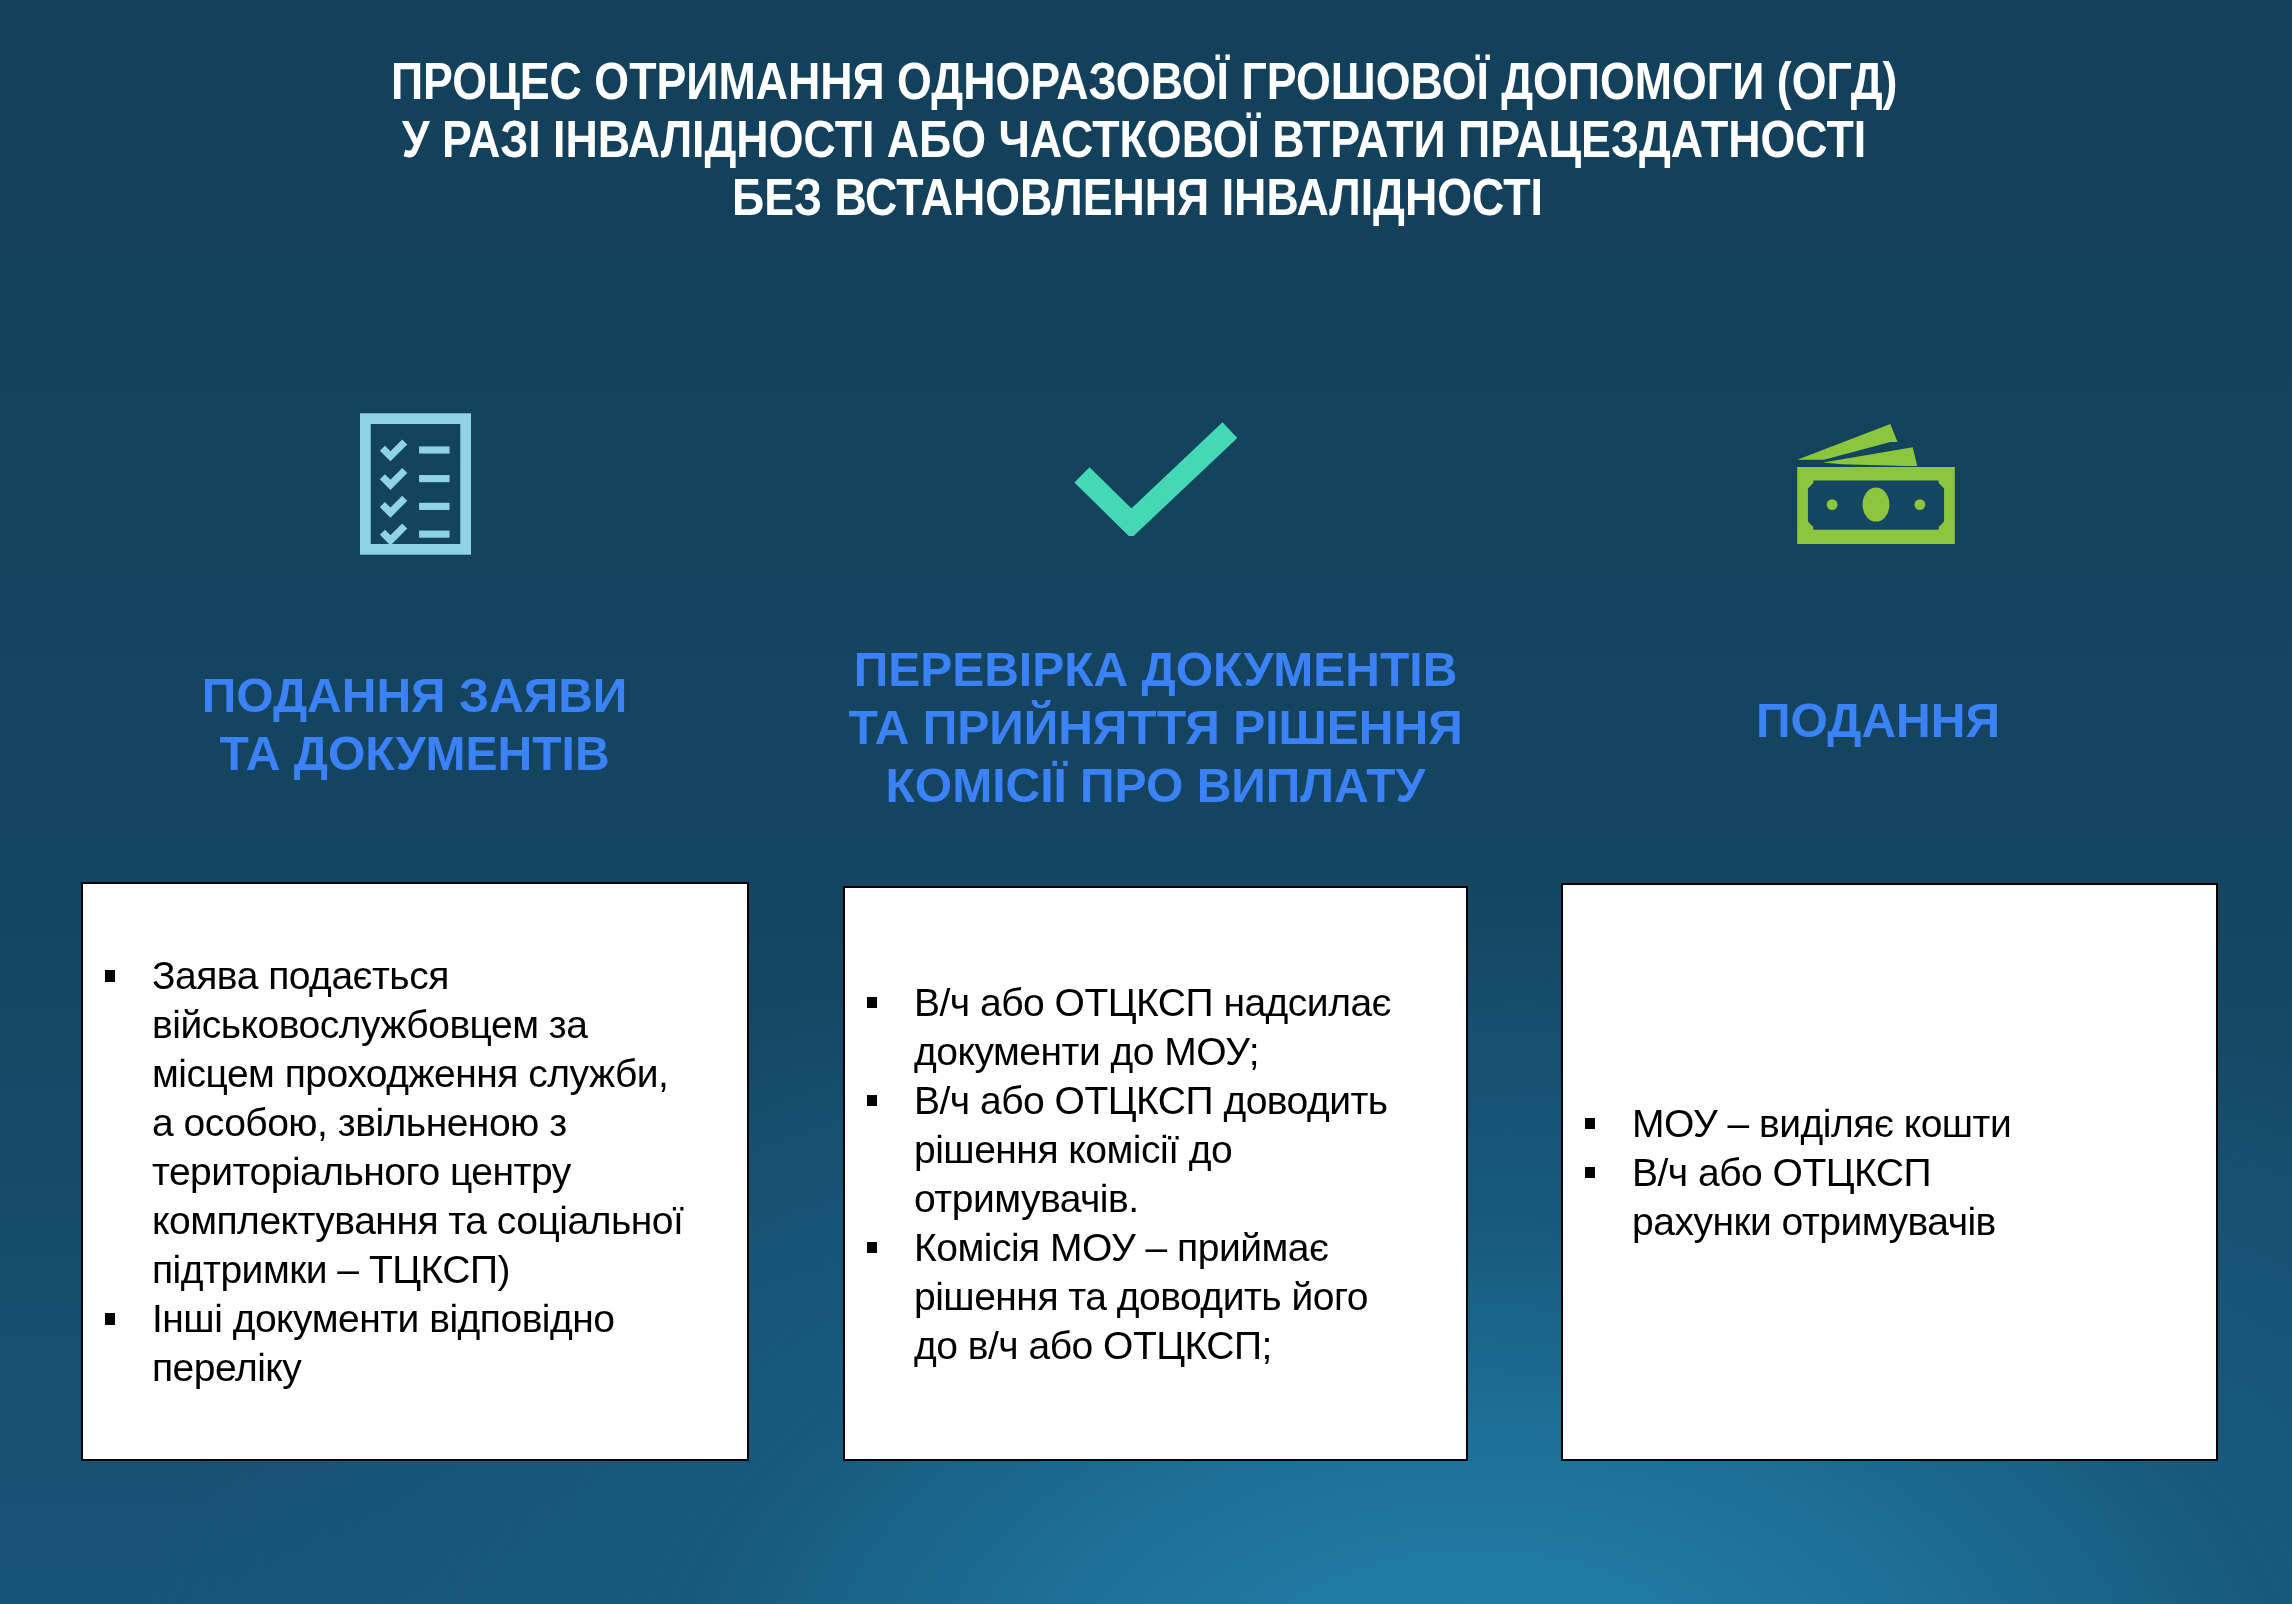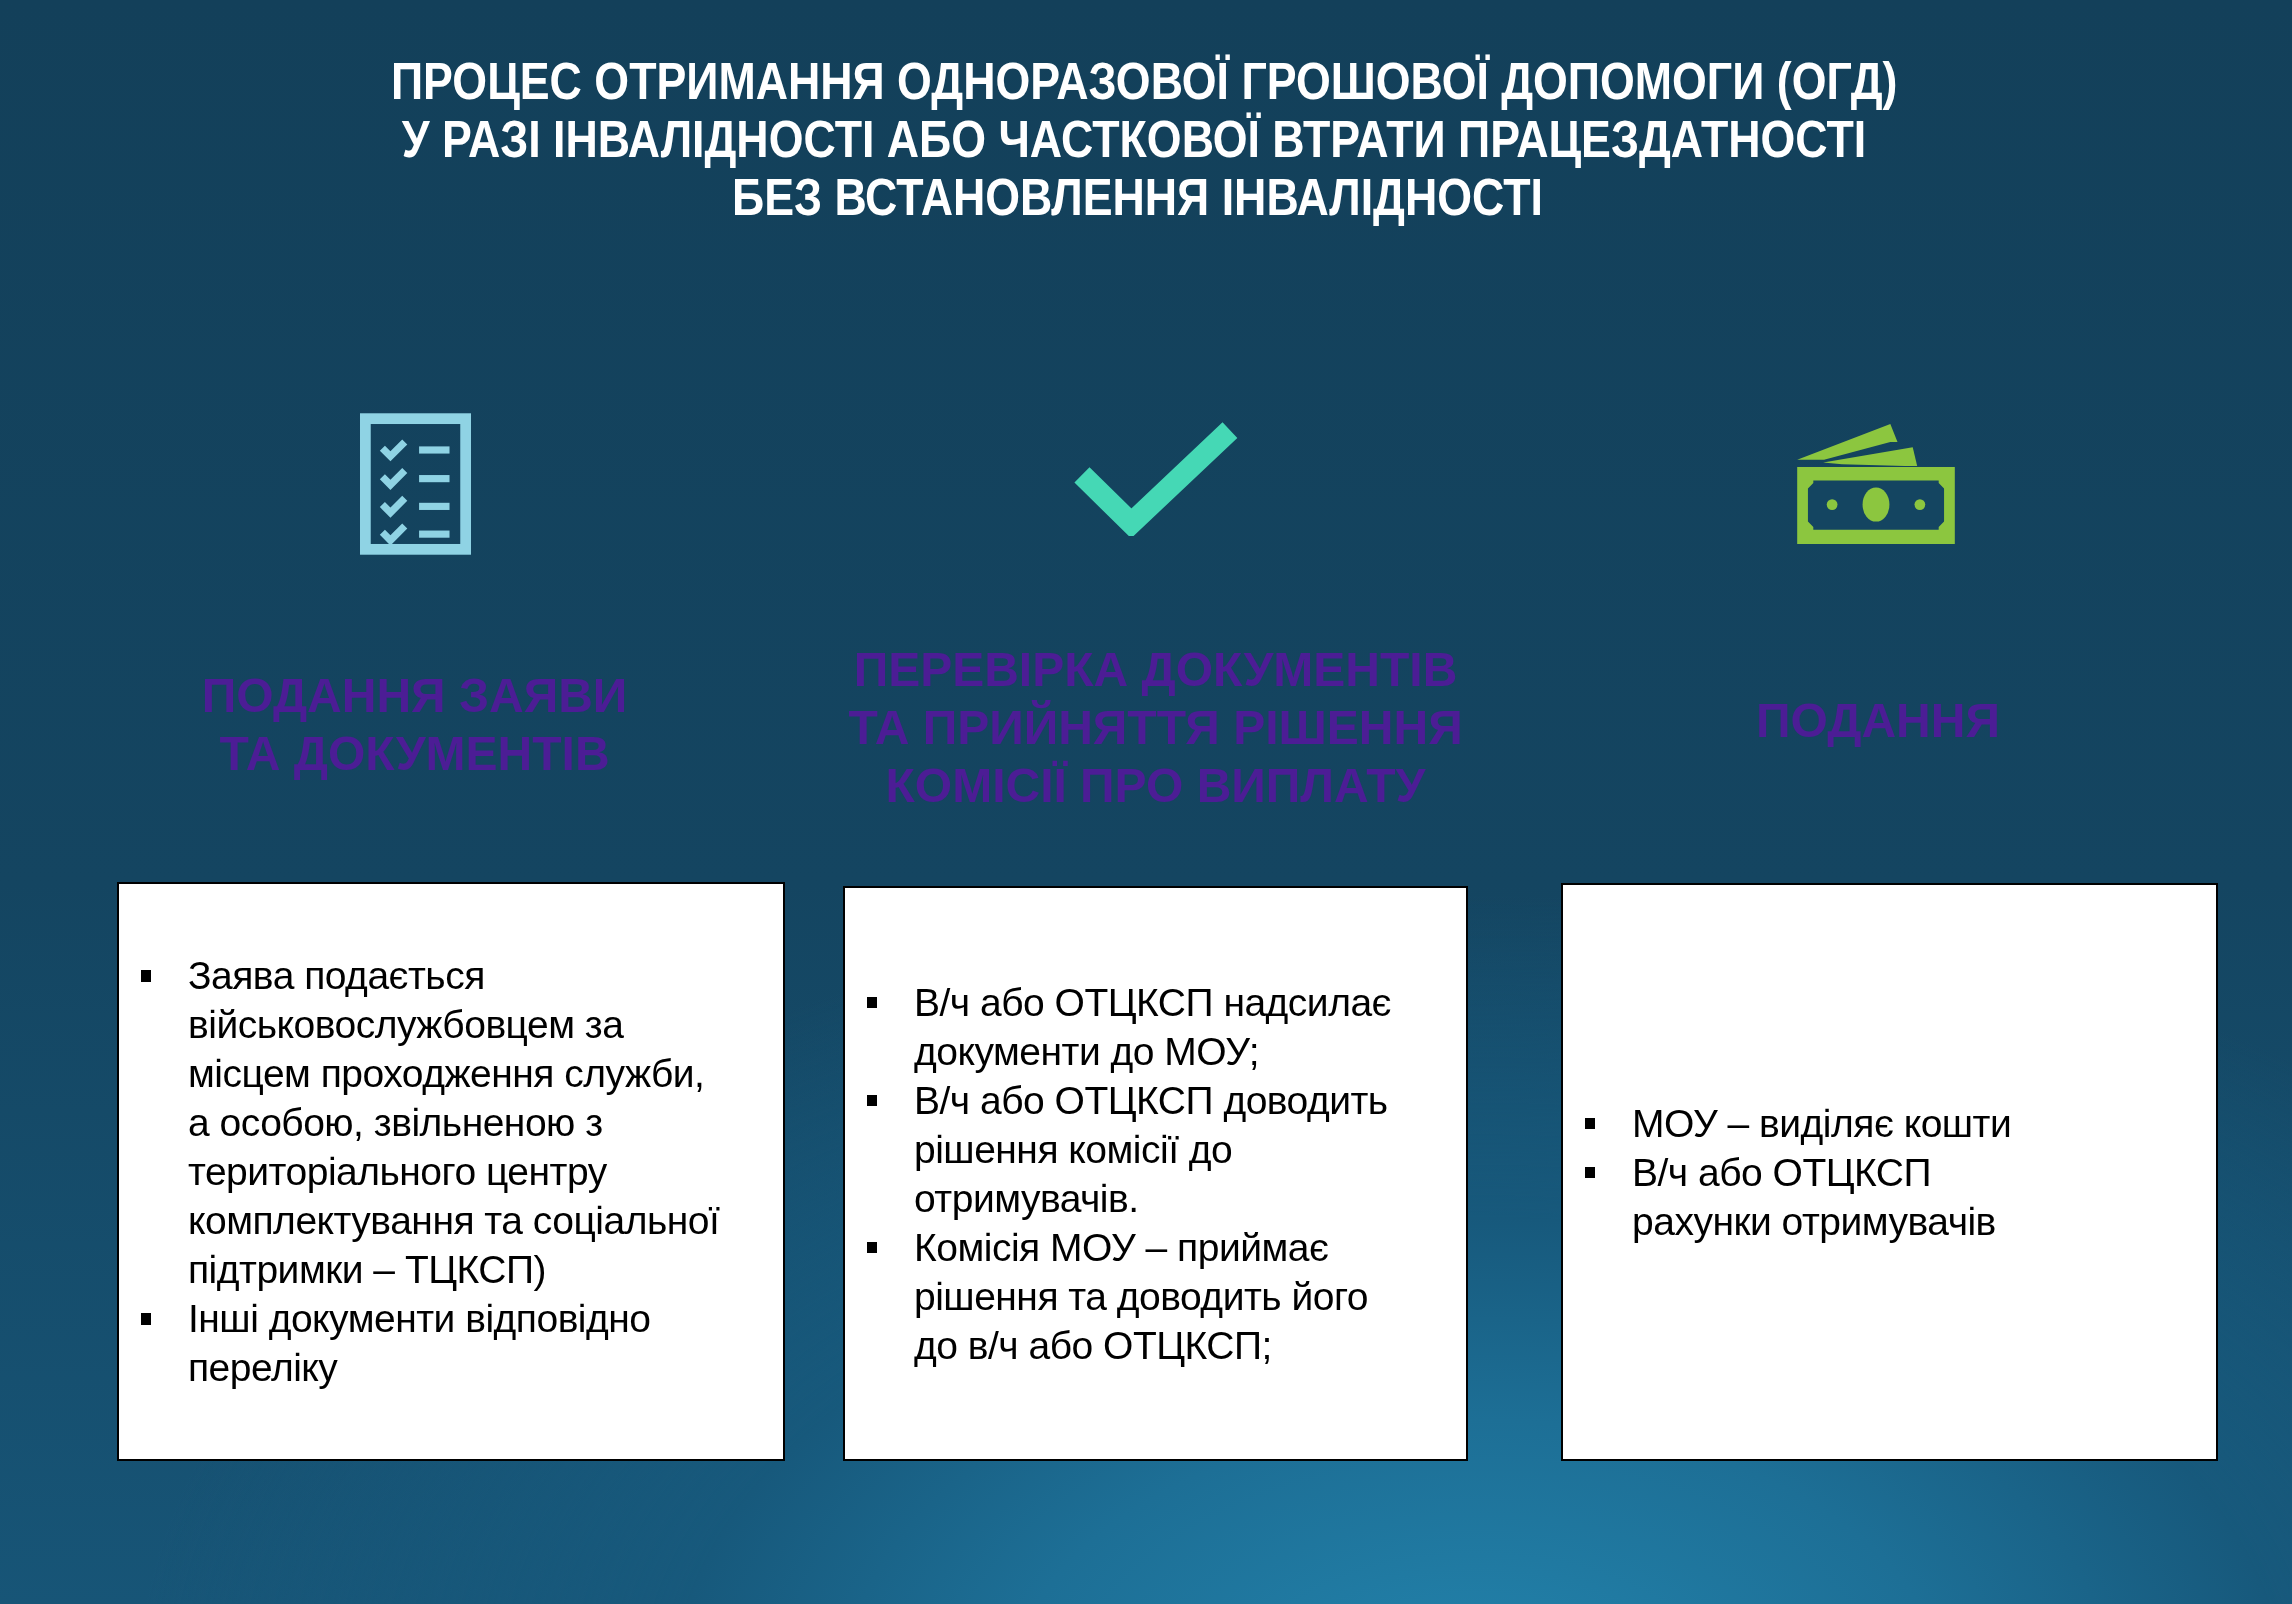--- a/index.html
+++ b/index.html
@@ -20,21 +20,21 @@
     white-space: nowrap;
   }
   .title .l1 { margin-left: -5.4px; }
   .title .l2 { margin-left: -25px; }
   .title .l3 { margin-left: -18px; }
 
   .icon { position: absolute; }
   .icon svg { display: block; width: 100%; height: 100%; }
 
   .heading {
-    position: absolute; color: #4c1d95; font-weight: bold;
+    position: absolute; color: #3b82f6; font-weight: bold;
     font-size: 48px; line-height: 58px; text-align: center; white-space: nowrap;
   }
   .heading .hl { display: block; }
 
   .box {
     position: absolute; background: #ffffff; border: 2.7px solid #000000;
     box-sizing: border-box; display: flex; flex-direction: column; justify-content: center;
   }
   .box ul { list-style: none; margin: 0; padding: 0; }
   .box li {
@@ -106,21 +106,21 @@
 <div class="heading" style="left:842px; top:641px; width:627px;">
   <span class="hl">ПЕРЕВІРКА ДОКУМЕНТІВ</span>
   <span class="hl">ТА ПРИЙНЯТТЯ РІШЕННЯ</span>
   <span class="hl">КОМІСІЇ ПРО ВИПЛАТУ</span>
 </div>
 
 <div class="heading" style="left:1654px; top:692px; width:448px;">
   <span class="hl">ПОДАННЯ</span>
 </div>
 
-<div class="box" style="left:81px; top:882px; width:668px; height:579px;margin-left:36px;">
+<div class="box" style="left:81px; top:882px; width:668px; height:579px;">
   <ul>
     <li>
       <span class="bullet"></span>
       <span class="txt">Заява подається</span>
       <span class="txt">військовослужбовцем за</span>
       <span class="txt">місцем проходження служби,</span>
       <span class="txt">а особою, звільненою з</span>
       <span class="txt">територіального центру</span>
       <span class="txt">комплектування та соціальної</span>
       <span class="txt">підтримки – ТЦКСП)</span>

